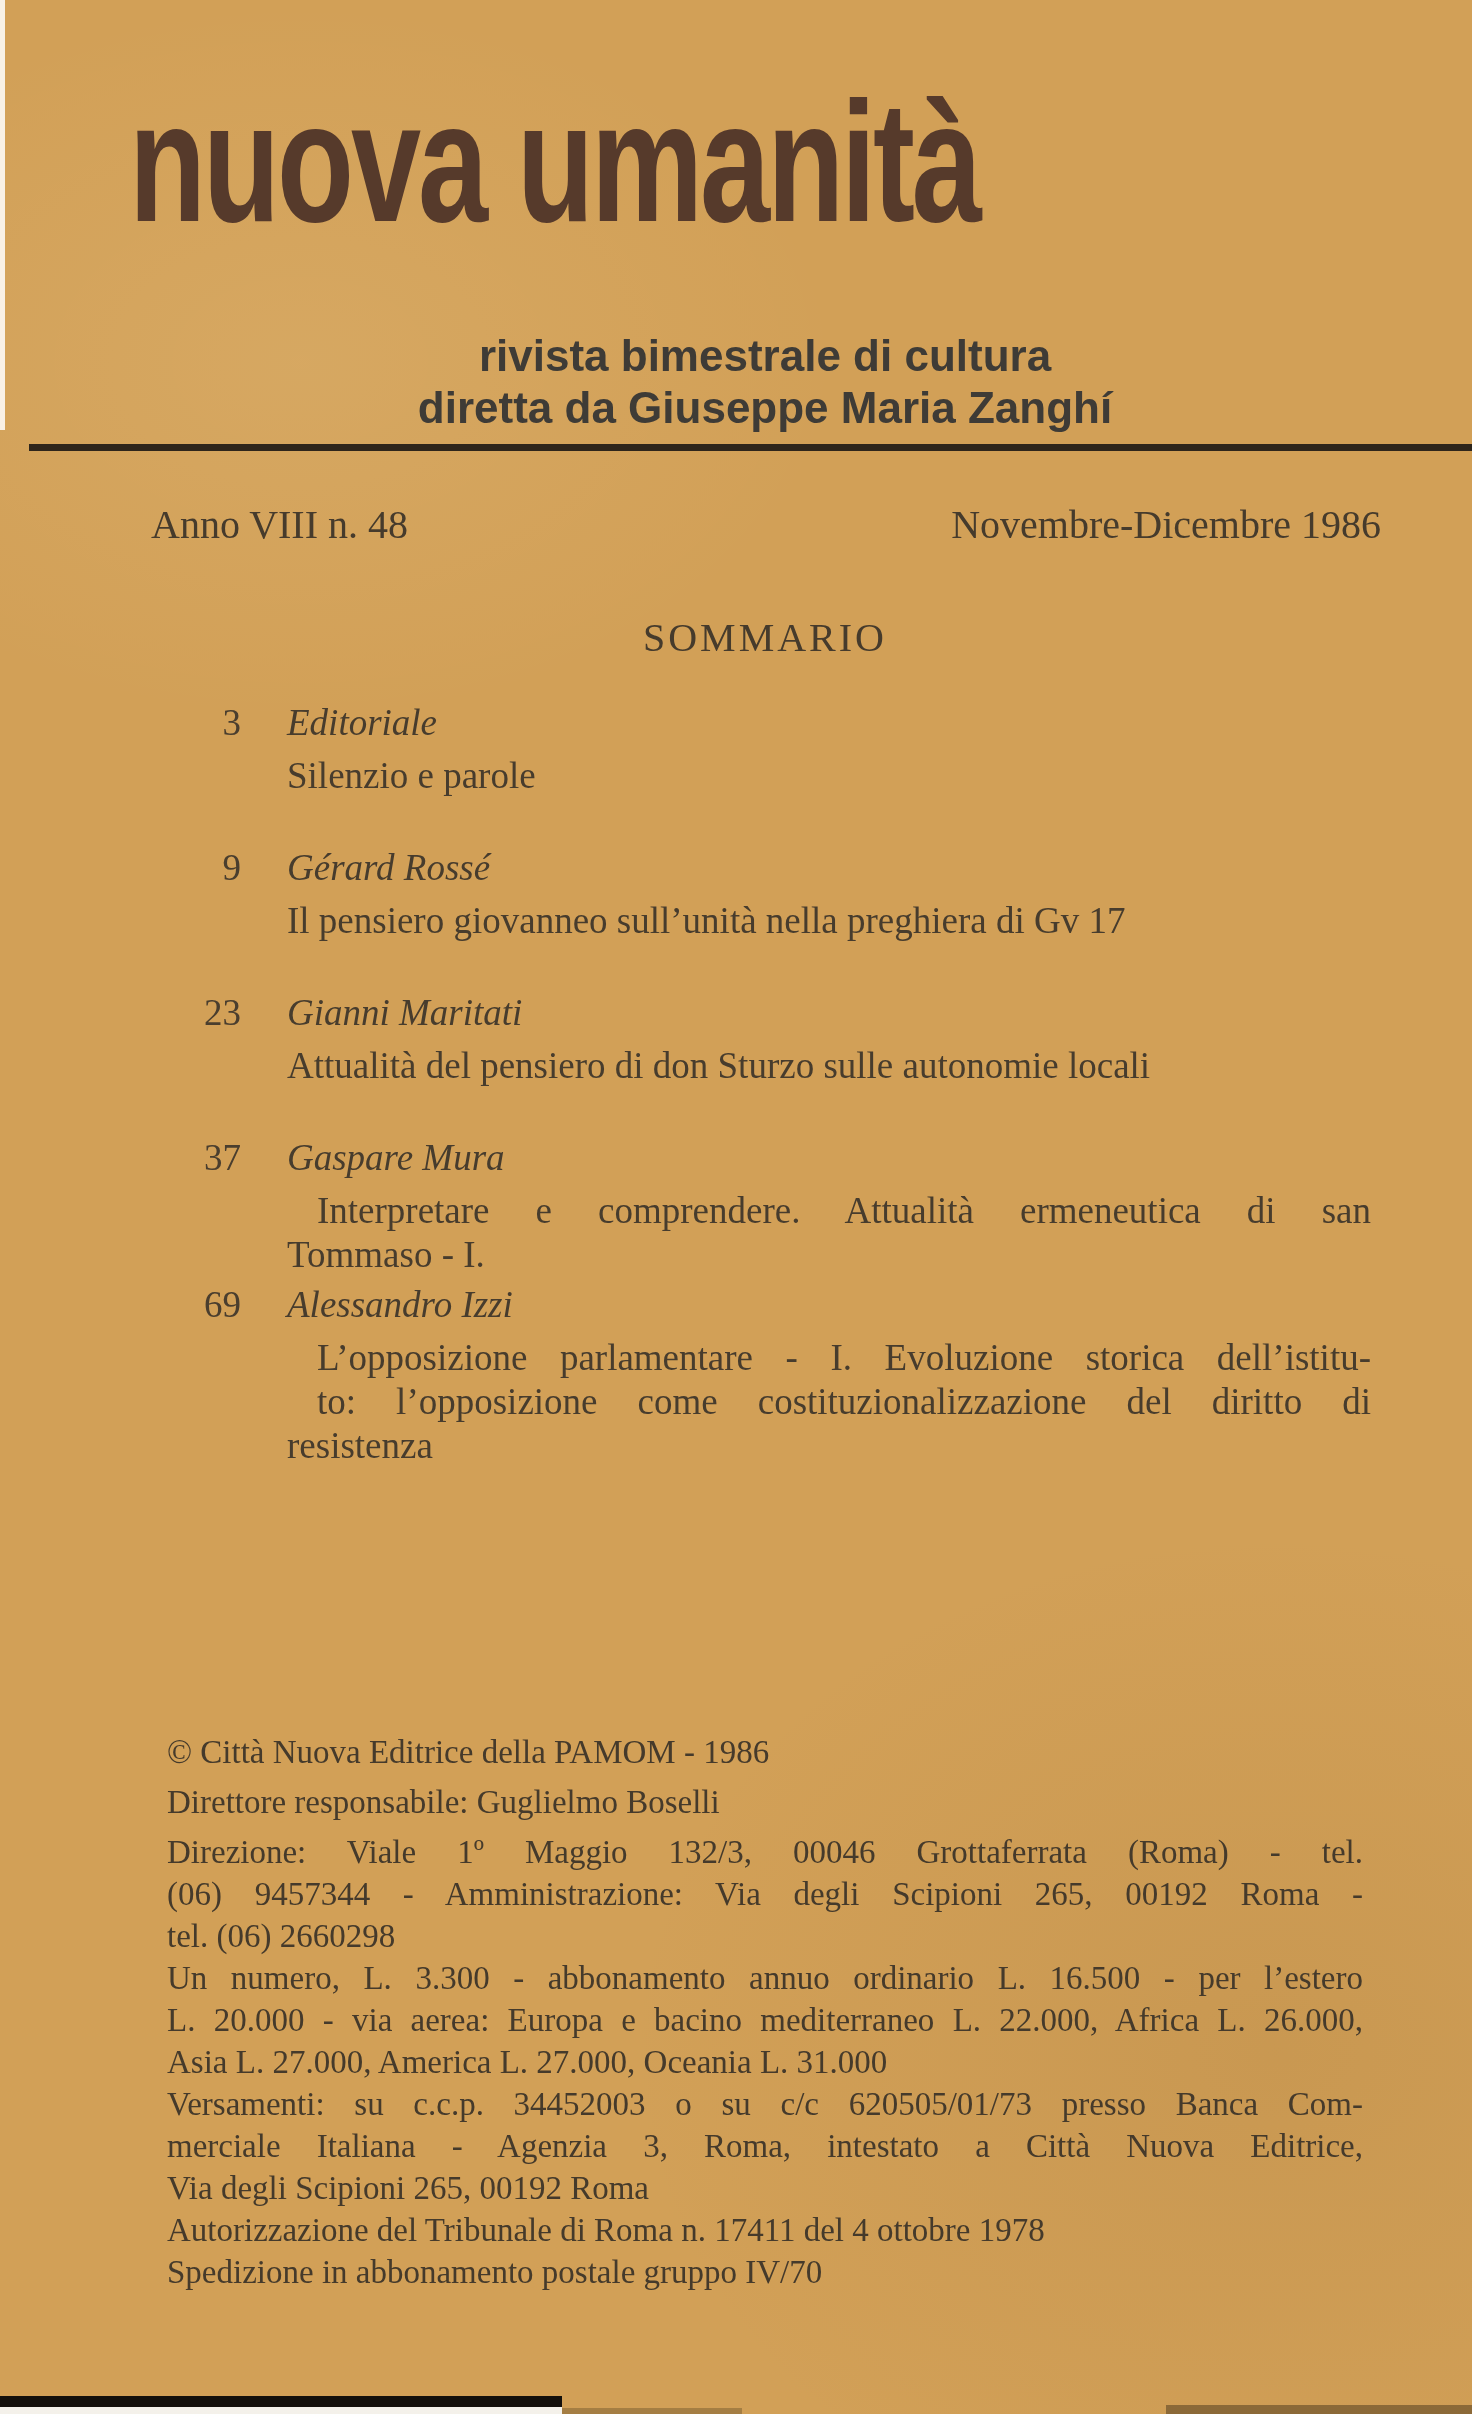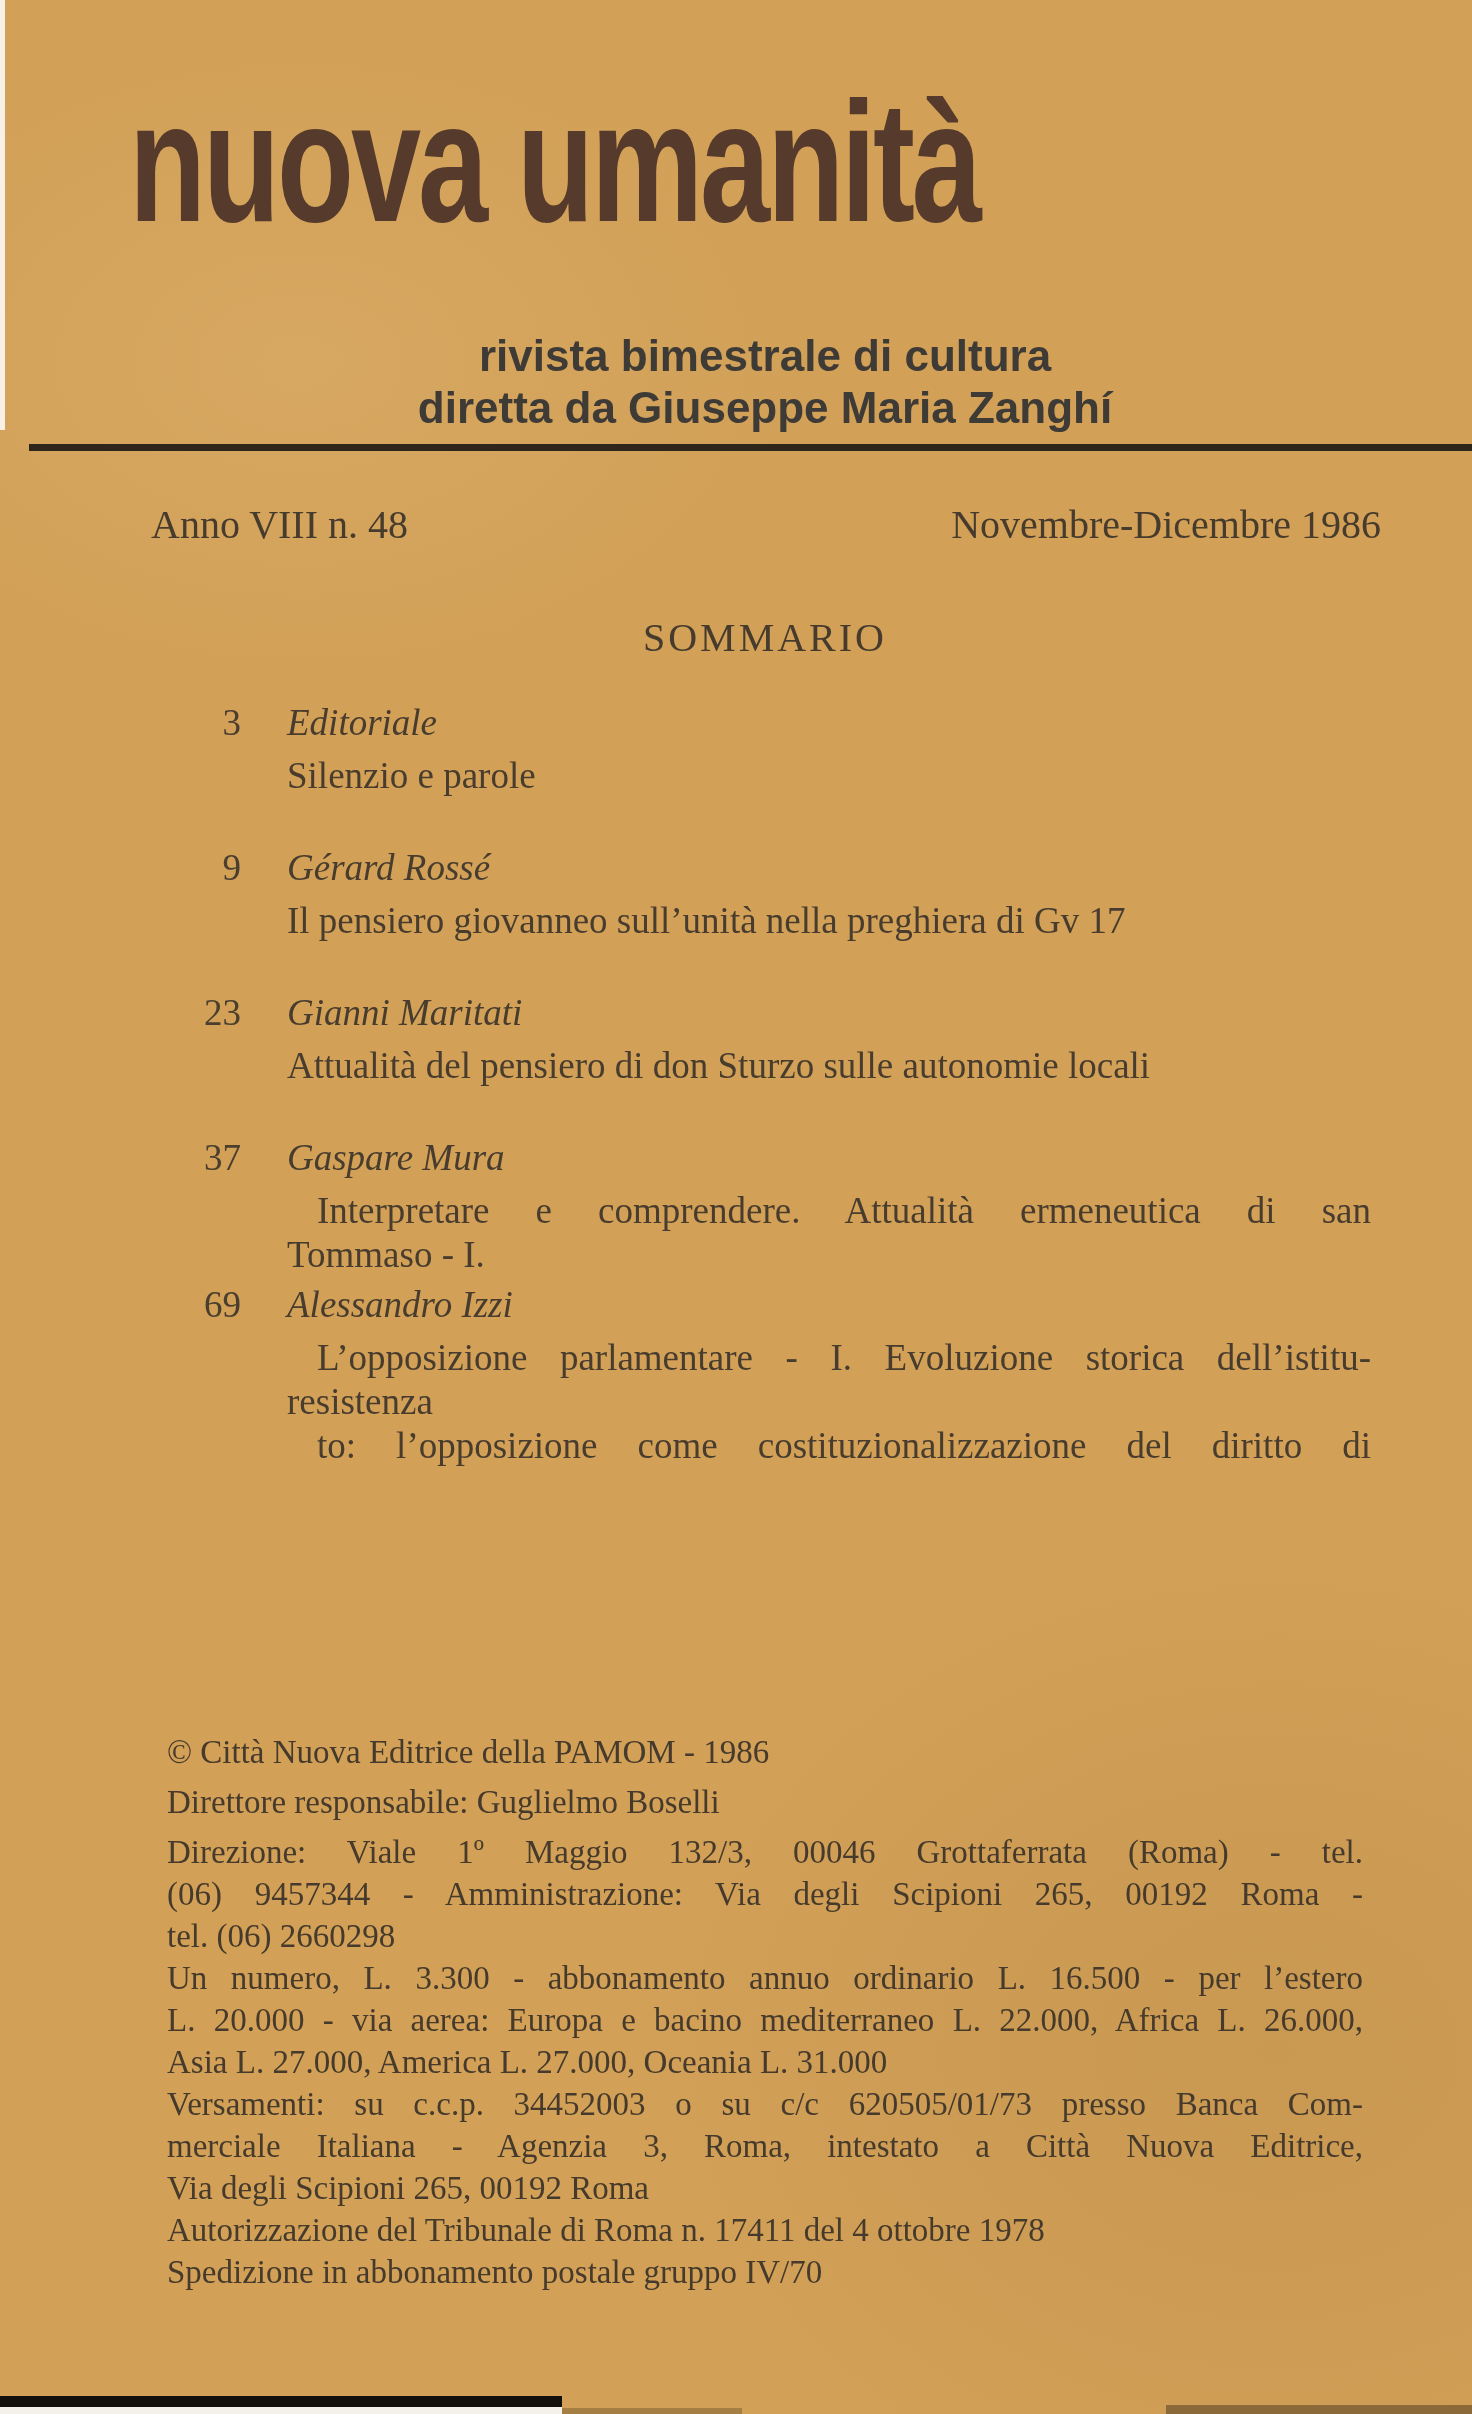--- a/index.html
+++ b/index.html
@@ -113,22 +113,22 @@
           <div class="toc-author">Gaspare Mura</div>
           <div class="toc-line justify">Interpretare e comprendere. Attualità ermeneutica di san</div>
           <div class="toc-line">Tommaso - I.</div>
         </div>
       </div>
       <div class="toc-entry">
         <div class="toc-num">69</div>
         <div class="toc-body">
           <div class="toc-author">Alessandro Izzi</div>
           <div class="toc-line justify">L’opposizione parlamentare - I. Evoluzione storica dell’istitu-</div>
+          <div class="toc-line justify">to: l’opposizione come costituzionalizzazione del diritto di</div>
           <div class="toc-line">resistenza</div>
-          <div class="toc-line justify">to: l’opposizione come costituzionalizzazione del diritto di</div>
         </div>
       </div>
     </main>
 
   <footer class="imprint">
       <div class="imprint-line paragap">© Città Nuova Editrice della PAMOM - 1986</div>
       <div class="imprint-line paragap">Direttore responsabile: Guglielmo Boselli</div>
       <div class="imprint-line justify">Direzione: Viale 1º Maggio 132/3, 00046 Grottaferrata (Roma) - tel.</div>
       <div class="imprint-line justify">(06) 9457344 - Amministrazione: Via degli Scipioni 265, 00192 Roma -</div>
       <div class="imprint-line">tel. (06) 2660298</div>

